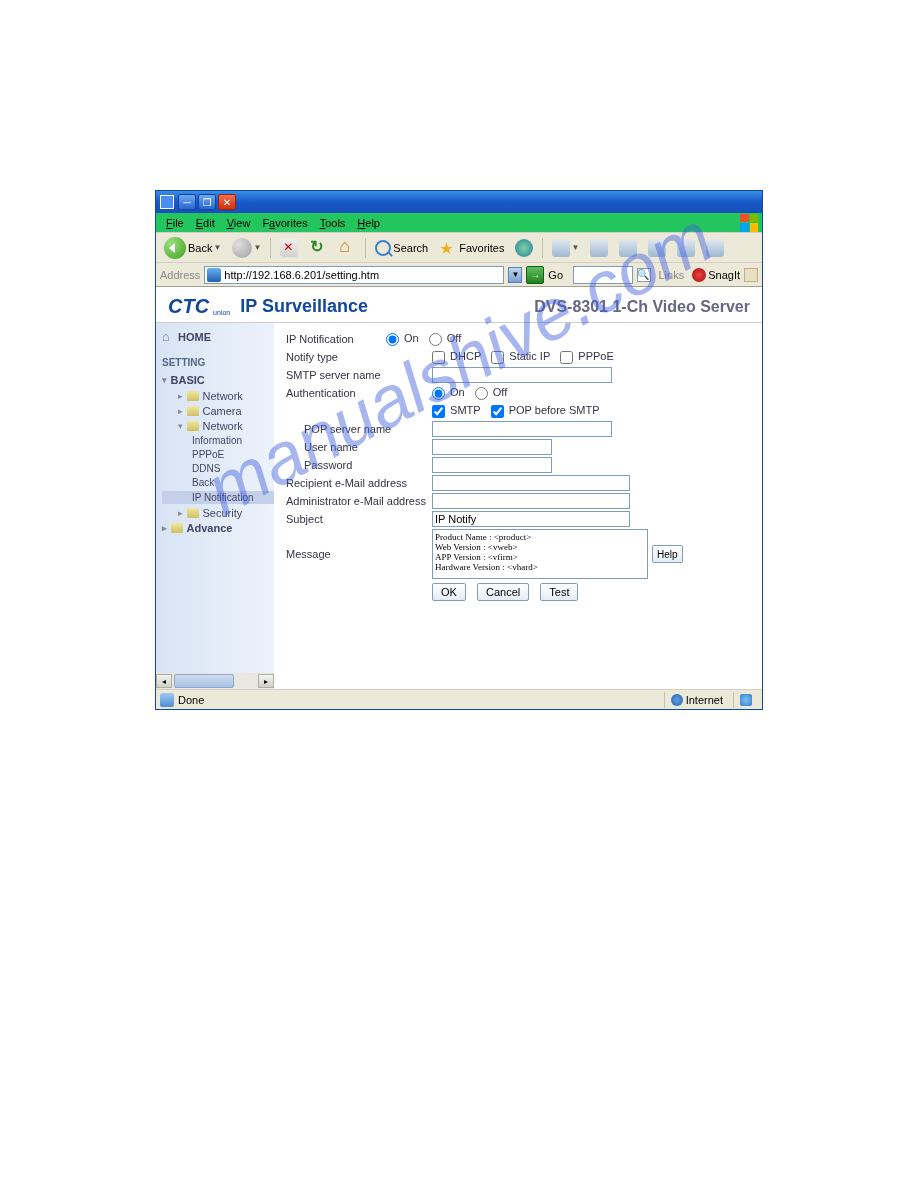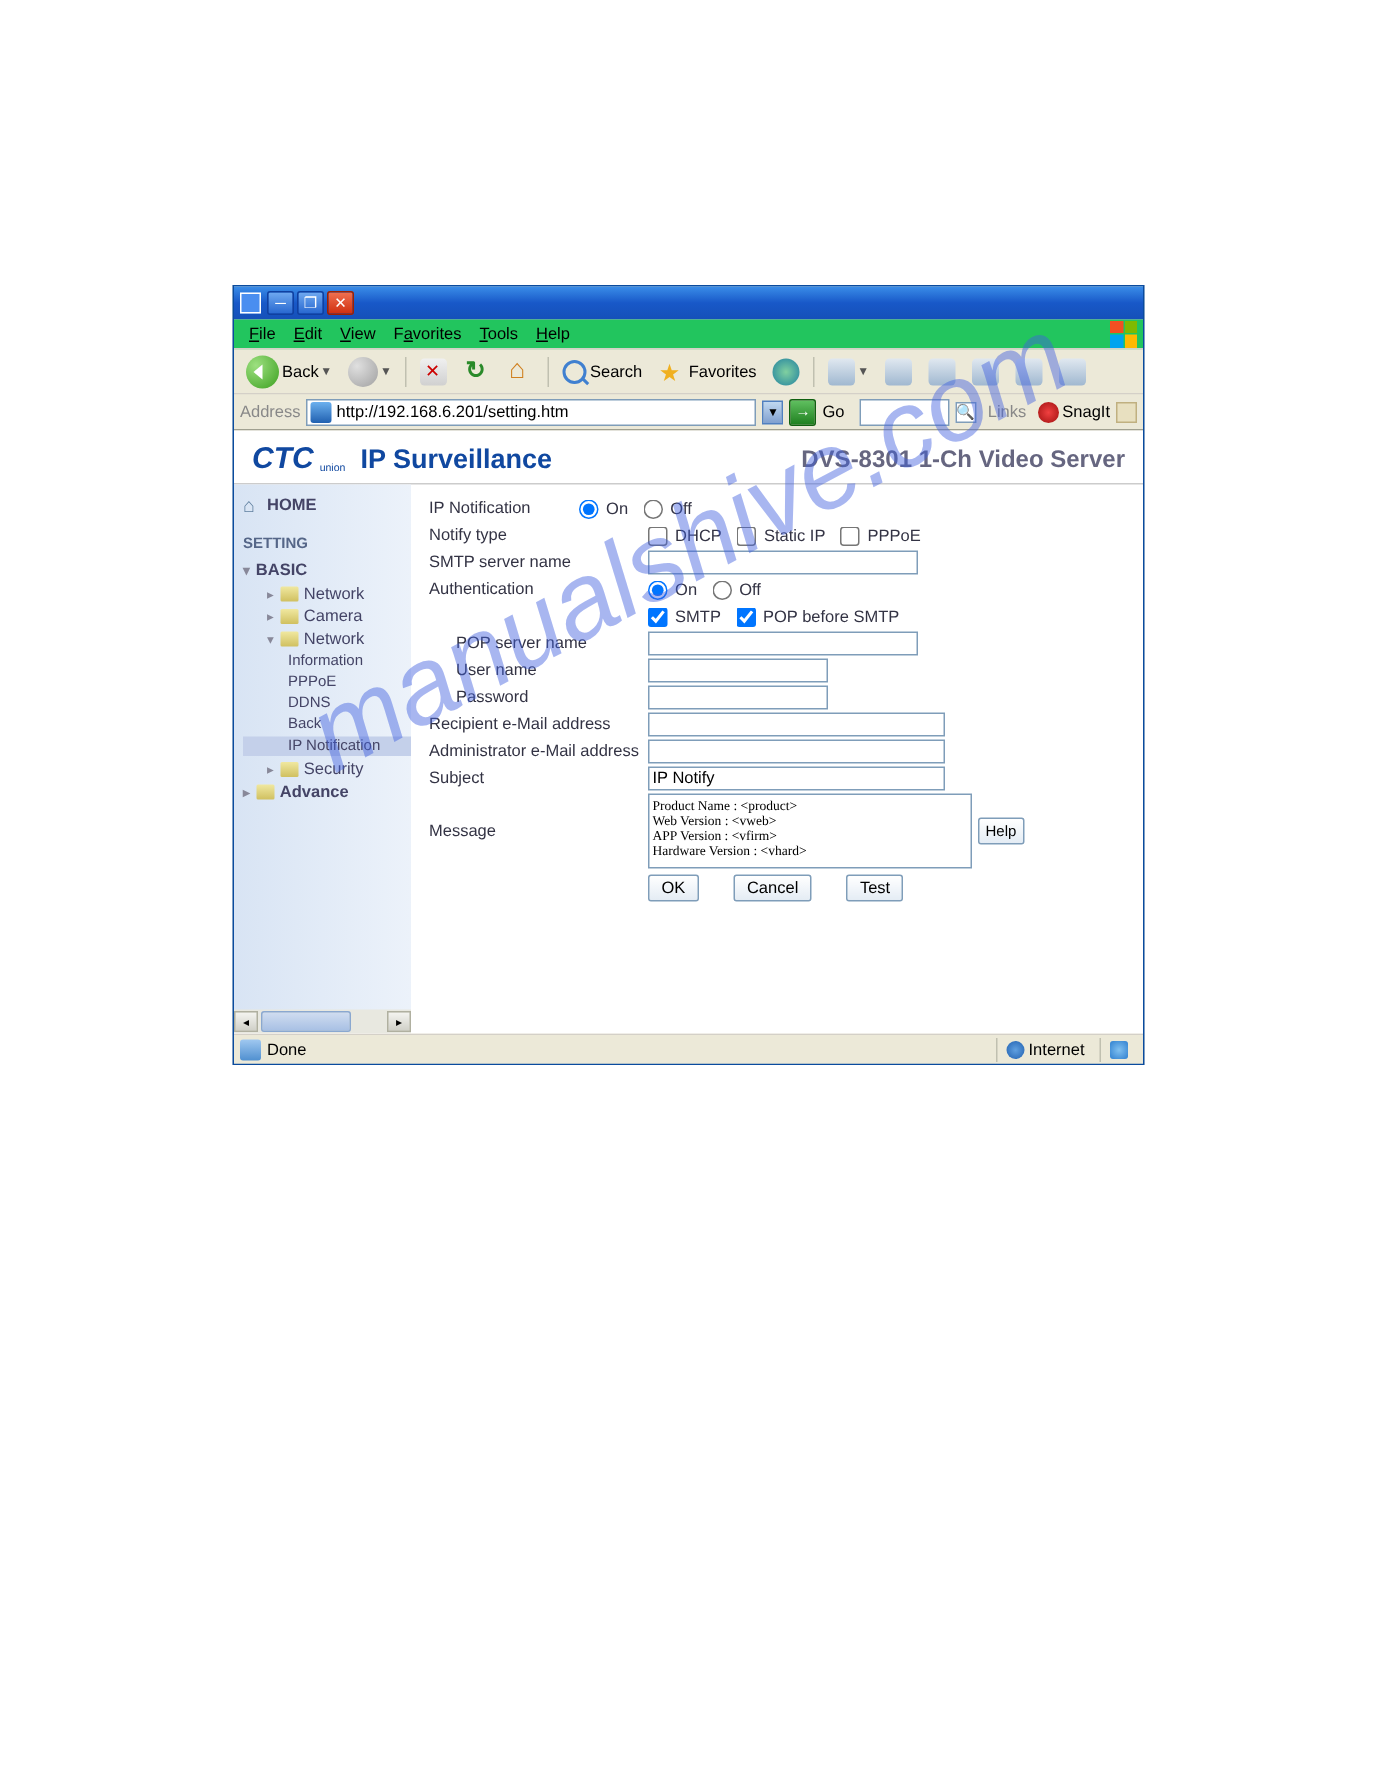--- a/index.html
+++ b/index.html
@@ -88,21 +88,21 @@
 .form-row .label { width: 146px; }
 .form-row .label.indent { padding-left: 18px; }
 .form-row input[type=text], .form-row input[type=password] { border: 1px solid #7f9db9; height: 16px; font-size:11px; padding: 0 2px; }
 .w120 { width: 120px; }
 .w180 { width: 180px; }
 .w200 { width: 198px; }
 .form-row input[type=radio], .form-row input[type=checkbox] { margin: 0 2px 0 0; vertical-align:middle; }
 .opt { margin-right: 10px; }
 .msgbox { width: 216px; height: 50px; border: 1px solid #7f9db9; font-family: Liberation Serif, serif; font-size: 9px; padding: 2px; resize:none; overflow-y:scroll; }
 .btnrow { padding-left: 146px; margin-top: 4px; }
-.fbtn { border: 1px solid #7f9db9; background: linear-gradient(#fff,#e4ecf4); height: 18px; font-size: 11px; padding: 0 8px; border-radius: 2px; margin-right: 20px; }
+.fbtn { border: 1px solid #7f9db9; background: linear-gradient(#fff,#e4ecf4); height: 18px; font-size: 11px; padding: 0 8px; border-radius: 2px; margin-right: 8px; }
 .help-btn { border: 1px solid #7f9db9; background: linear-gradient(#fff,#e4ecf4); height: 18px; font-size: 10px; padding: 0 4px; border-radius: 2px; margin-left: 4px; vertical-align:top; }
 
 .hscroll { height: 16px; background: #e8e8e0; display:flex; align-items:center; }
 .hscroll .sbtn { width:16px;height:14px;background:linear-gradient(#f4f4f0,#d0d0c8);border:1px solid #b0b0a0;display:flex;align-items:center;justify-content:center;font-size:8px; }
 .hscroll .thumb { width:60px;height:14px;background:linear-gradient(#d0ddf0,#a8c0e4);border:1px solid #8aa8d0;border-radius:2px; margin-left:2px; }
 .hscroll .track { flex:1; }
 
 .statusbar { height: 20px; background: #ece9d8; border-top: 1px solid #d4d0c8; display:flex; align-items:center; padding: 0 4px; font-size:11px; gap:4px; }
 .statusbar .done-ico { width:14px;height:14px;background:linear-gradient(#a0c8f0,#5090d0);border-radius:2px; }
 .statusbar .sflex { flex:1; }

